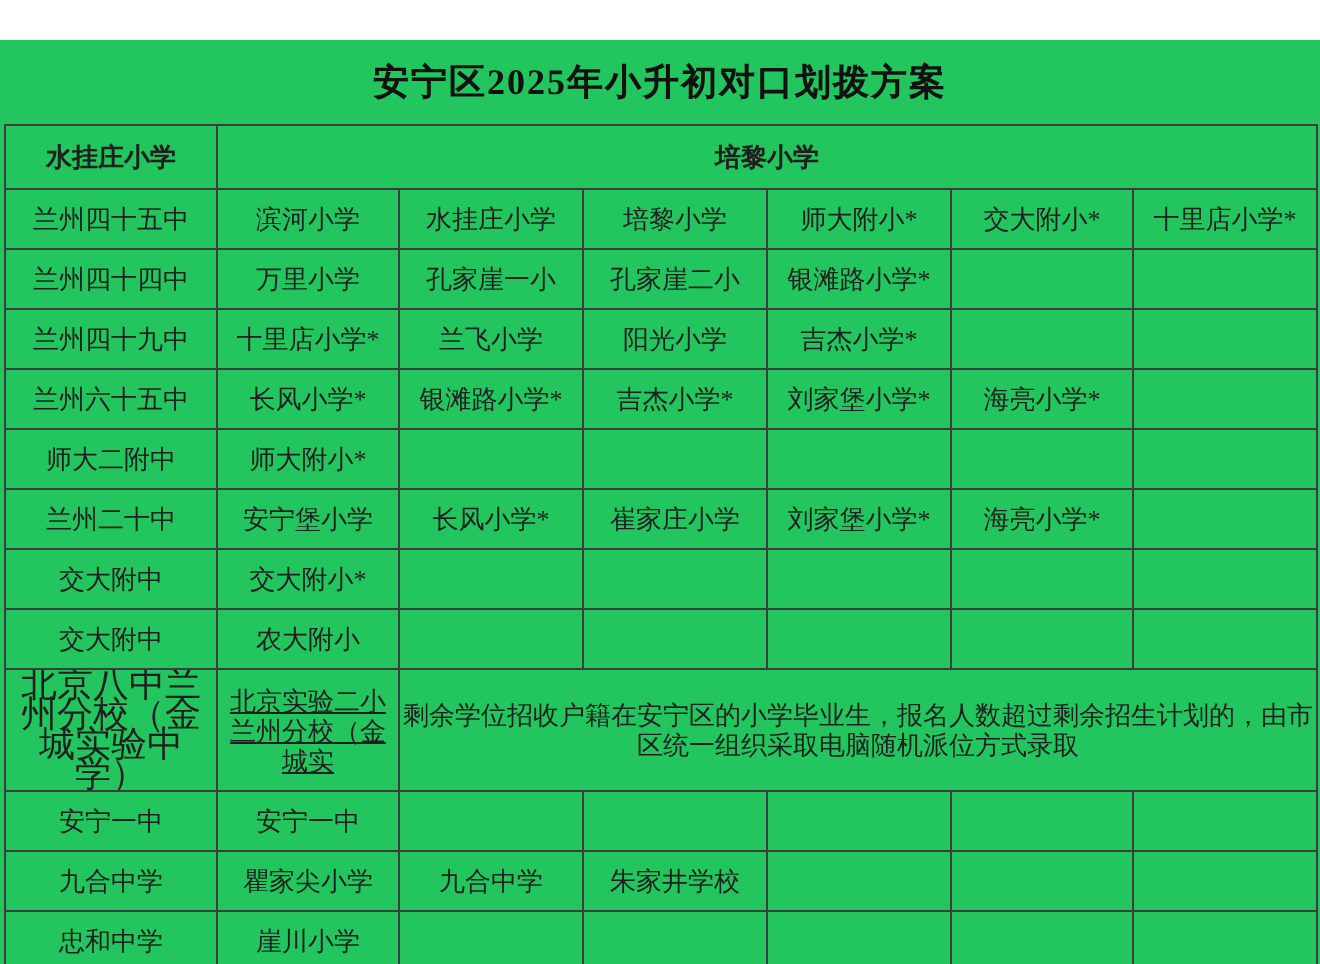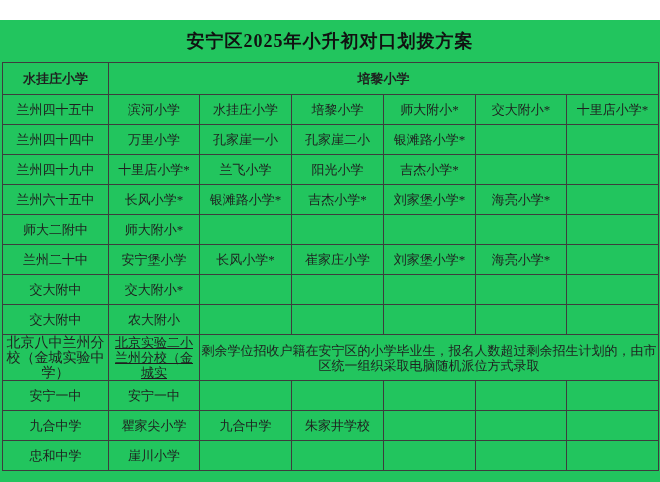--- a/index.html
+++ b/index.html
@@ -24,21 +24,21 @@
     padding:0 1px;overflow:hidden;
     height:29px;
   }
   tr.hdr td{height:31px;font-weight:bold;}
   tr.tall td{height:36px;}
   td.note-cell{
     text-align:left;padding:1px 3px;font-size:13px;line-height:16px;
   }
   td.clip-cell{font-size:12.5px;line-height:15px;padding:0;text-decoration:underline;}
   td.school-cell{}
-  tr.tall td.school-cell{font-size:14px;line-height:15px;padding:0;}
+  tr.tall td.school-cell{font-size:18px;line-height:15px;padding:0;}
   .bottom-strip{
     position:absolute;left:0;right:0;bottom:0;height:4px;background:#e9eff8;
   }
 </style>
 </head>
 <body>
 
 <div class="page">
 
   <div class="doc-title">安宁区2025年小升初对口划拨方案</div>

